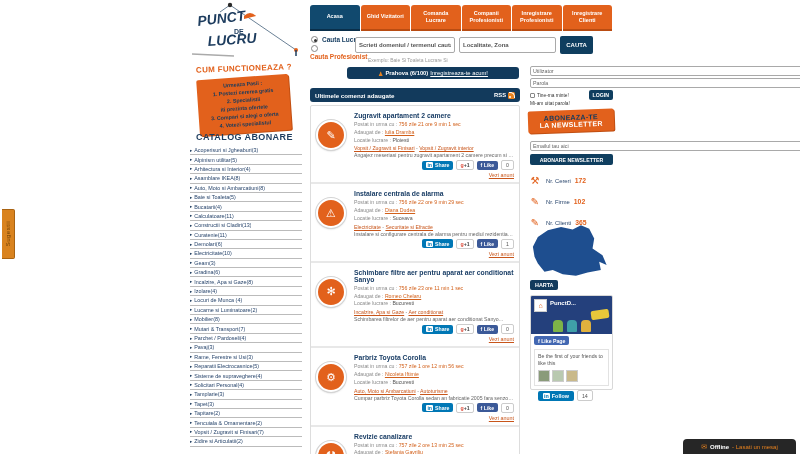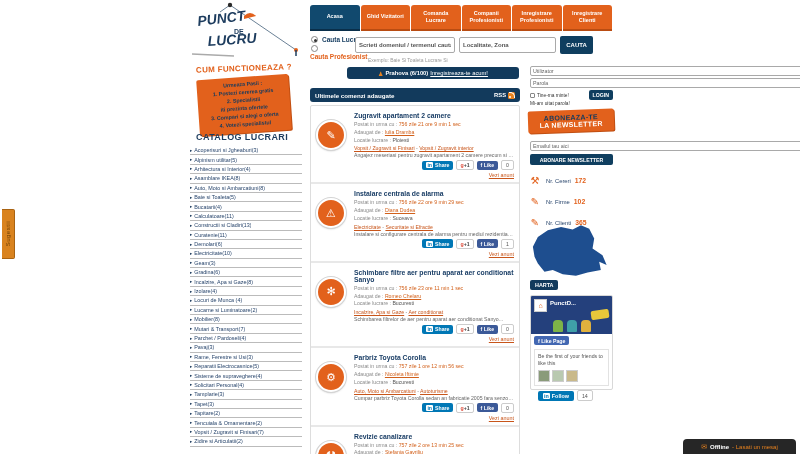--- a/index.html
+++ b/index.html
@@ -222,21 +222,21 @@
   <div class="howto-box">
 
   <div>Urmeaza Pasii :</div>
       <div>1. Postezi cererea gratis</div>
       <div>2. Specialistii</div>
       <div>iti prezinta ofertele</div>
       <div>3. Compari si alegi o oferta</div>
       <div>4. Votezi specialistul</div>
     </div>
 
-  <div class="catalog-title">CATALOG LUCRARI</div>
+  <div class="catalog-title">CATALOG ABONARE</div>
   <div class="catalog">
 
       <div class="cat-item">
         <span class="cat-bullet">▸</span>
         <span class="cat-label">Acoperisuri si Jgheaburi(3)</span>
       </div>
 
       <div class="cat-item">
         <span class="cat-bullet">▸</span>
         <span class="cat-label">Alpinism utilitar(5)</span>

